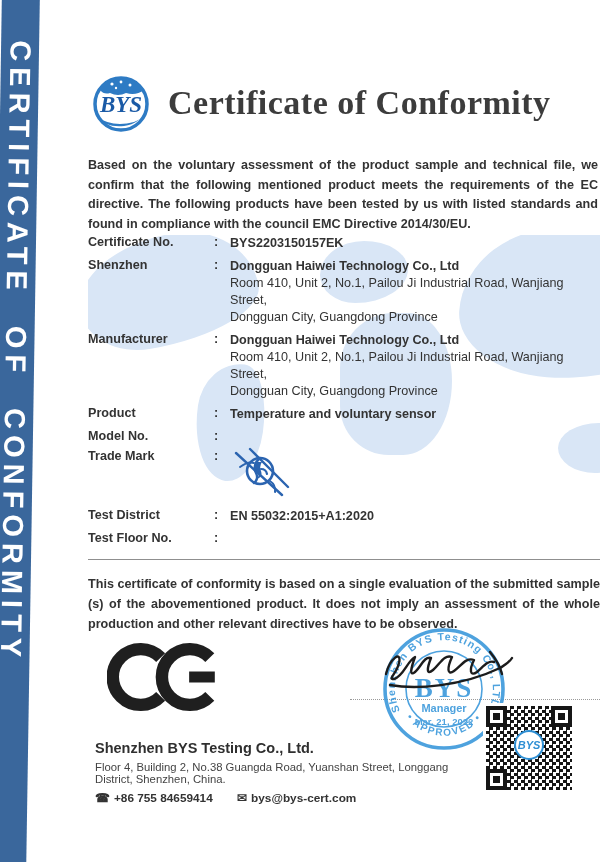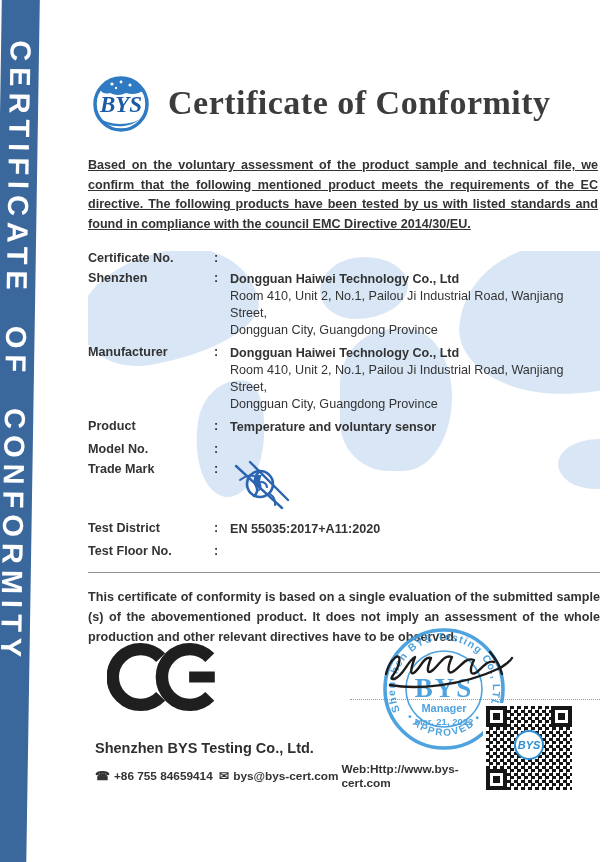--- a/index.html
+++ b/index.html
@@ -24,25 +24,25 @@
   
   .header { display:flex; align-items:center; margin-top:72px; }
   .logo-svg { width:66px; height:62px; flex:0 0 auto; }
   .title {
     font-family:"Liberation Serif", serif; font-weight:bold; font-size:34px;
     color:#3c3c3c; margin-left:14px; letter-spacing:0.5px;
   }
 
   .intro {
     margin-top:22px; font-size:12.6px; font-weight:bold; line-height:1.56;
-    text-align:justify; color:#333; padding-right:2px;text-decoration:underline;
-  }
-
-  
-  .details { position:relative; margin-top:16px; }
+    text-align:justify; color:#333; padding-right:2px;
+  }
+
+  
+  .details { position:relative; }
   .map-bg { position:absolute; inset:0; z-index:0; overflow:hidden; }
   .blob { position:absolute; background:#d9e6f6; }
   .details-rows { position:relative; z-index:1; }
   .row { display:flex; align-items:flex-start; margin-bottom:6px; font-size:12.6px; }
   .row-label { width:126px; font-weight:bold; flex:0 0 auto; }
   .row-colon { width:16px; font-weight:bold; flex:0 0 auto; }
   .row-value { flex:1; }
   .line { line-height:17px; }
   .b { font-weight:bold; }
   .trademark-svg { width:66px; height:52px; margin-top:-2px; }
@@ -121,20 +121,23 @@
         <div class="blob" style="left:232px; top:6px; width:88px; height:62px; border-radius:50% 50% 60% 40% / 55% 45% 55% 45%;"></div>
         <div class="blob" style="left:252px; top:78px; width:112px; height:142px; border-radius:55% 45% 50% 50% / 45% 55% 60% 40%;"></div>
         <div class="blob" style="left:372px; top:-6px; width:230px; height:150px; border-radius:45% 55% 60% 40% / 60% 45% 55% 40%; transform:rotate(4deg);"></div>
         <div class="blob" style="left:470px; top:188px; width:74px; height:50px; border-radius:55% 45% 50% 50% / 50% 55% 45% 50%;"></div>
       </div>
 
       <div class="details-rows">
         <div class="row">
           <div class="row-label">Certificate No.</div>
           <div class="row-colon">:</div>
+          <div class="row-value">
+              <div class="line b">BYS2203150157EK</div>
+            </div>
         </div>
 
         <div class="row">
           <div class="row-label">Shenzhen</div>
           <div class="row-colon">:</div>
           <div class="row-value">
             <div class="line b">Dongguan Haiwei Technology Co., Ltd</div>
             <div class="line">Room 410, Unit 2, No.1, Pailou Ji Industrial Road, Wanjiang Street,</div>
             <div class="line">Dongguan City, Guangdong Province</div>
           </div>
@@ -179,21 +182,21 @@
               </g>
               <path d="M 26,15 Q 23,21 27,25 Q 30,28 27,32 Q 33,30 31,24 Q 29,19 32,15 Z" fill="#2b64b0"></path>
             </svg>
           </div>
         </div>
 
         <div class="row">
           <div class="row-label">Test District</div>
           <div class="row-colon">:</div>
           <div class="row-value">
-            <div class="line b">EN 55035:2017+A11:2020</div>
+            <div class="line b">EN 55032:2015+A1:2020</div>
           </div>
         </div>
 
         <div class="row">
           <div class="row-label">Test Floor No.</div>
           <div class="row-colon">:</div>
         </div>
       </div>
     </div>
 
@@ -242,28 +245,26 @@
 
   <div class="qr">
     <div class="finder tl"></div>
     <div class="finder tr"></div>
     <div class="finder bl"></div>
     <div class="qr-center">BYS</div>
   </div>
 
   <div class="footer">
     <div class="footer-company">Shenzhen BYS Testing Co., Ltd.</div>
+    <div class="footer-address">Floor 4, Building 2, No.38 Guangda Road, Yuanshan Street, Longgang District, Shenzhen, China.</div>
     <div class="footer-contact">
       <div class="contact-item c-phone">
         <span class="ico">☎</span>
         <span>+86 755 84659414</span>
       </div>
       <div class="contact-item c-email">
         <span class="ico">✉</span>
         <span>bys@bys-cert.com</span>
       </div>
-      <div class="contact-item">
-        <span>Web:Http://www.bys-cert.com</span>
-      </div>
     </div>
   </div>
 
 </div>
 
 </body></html>

